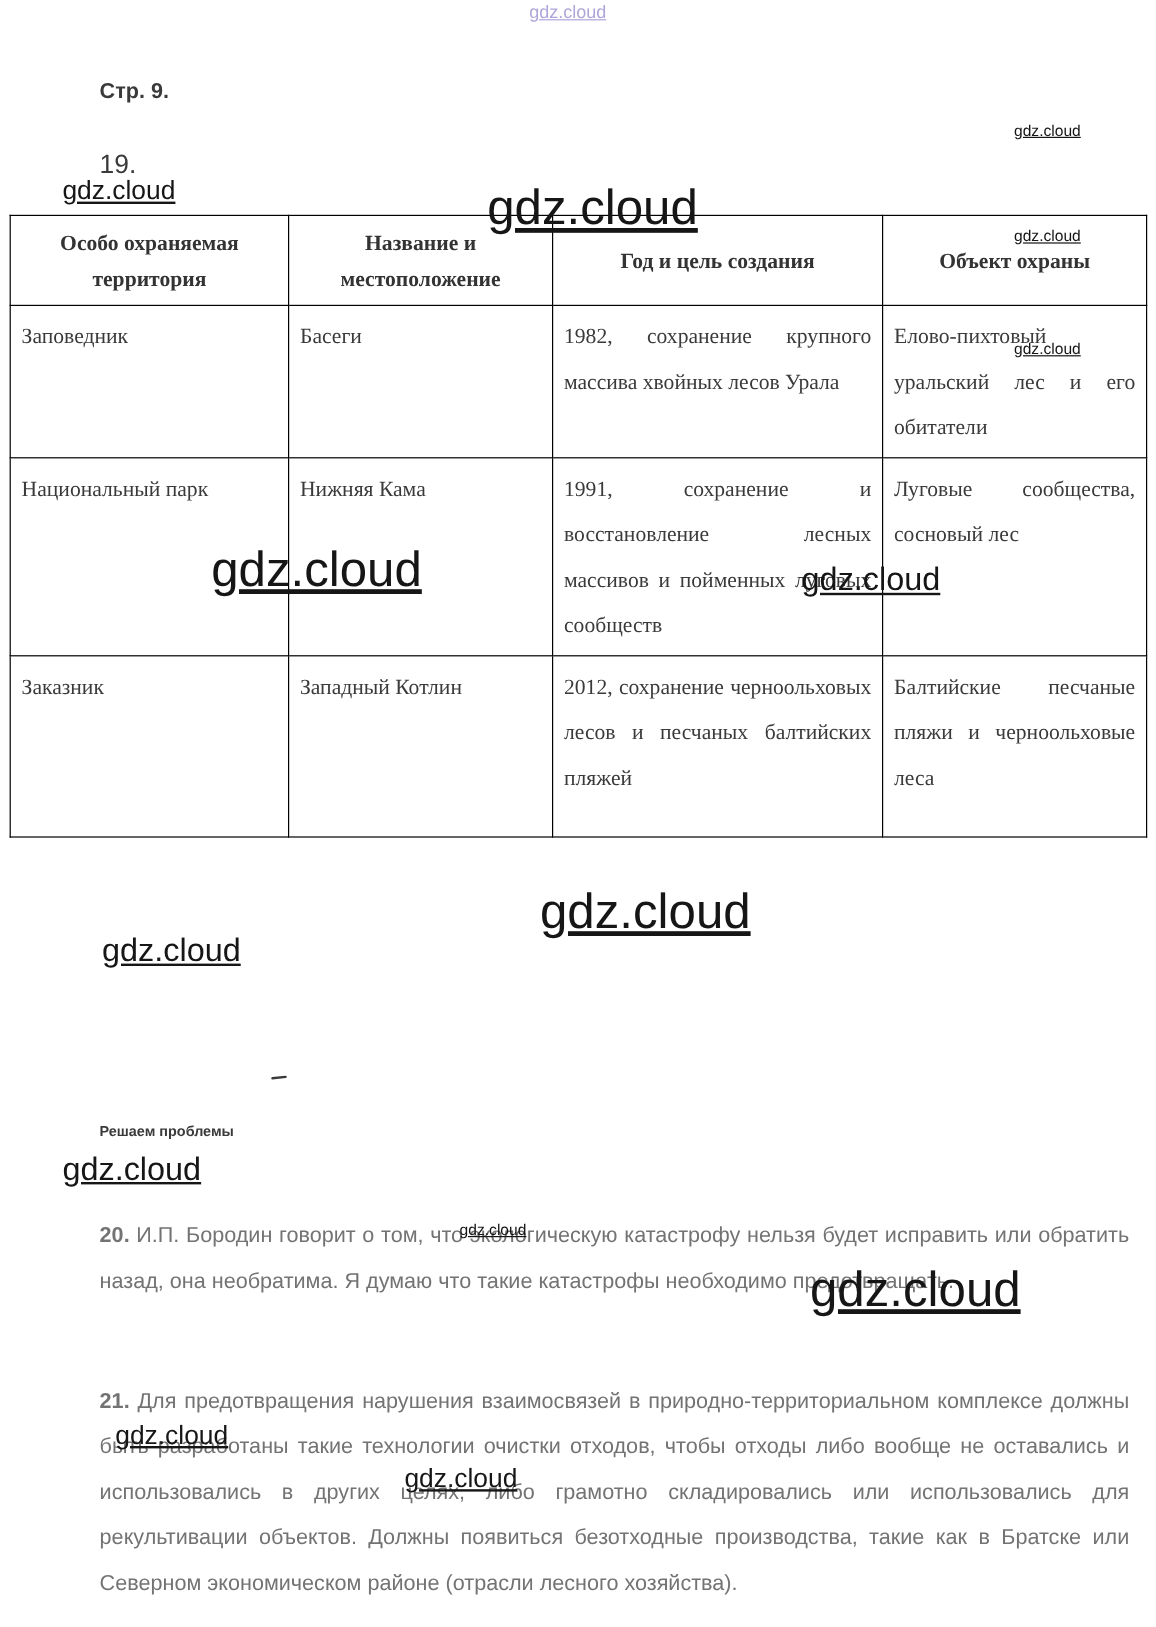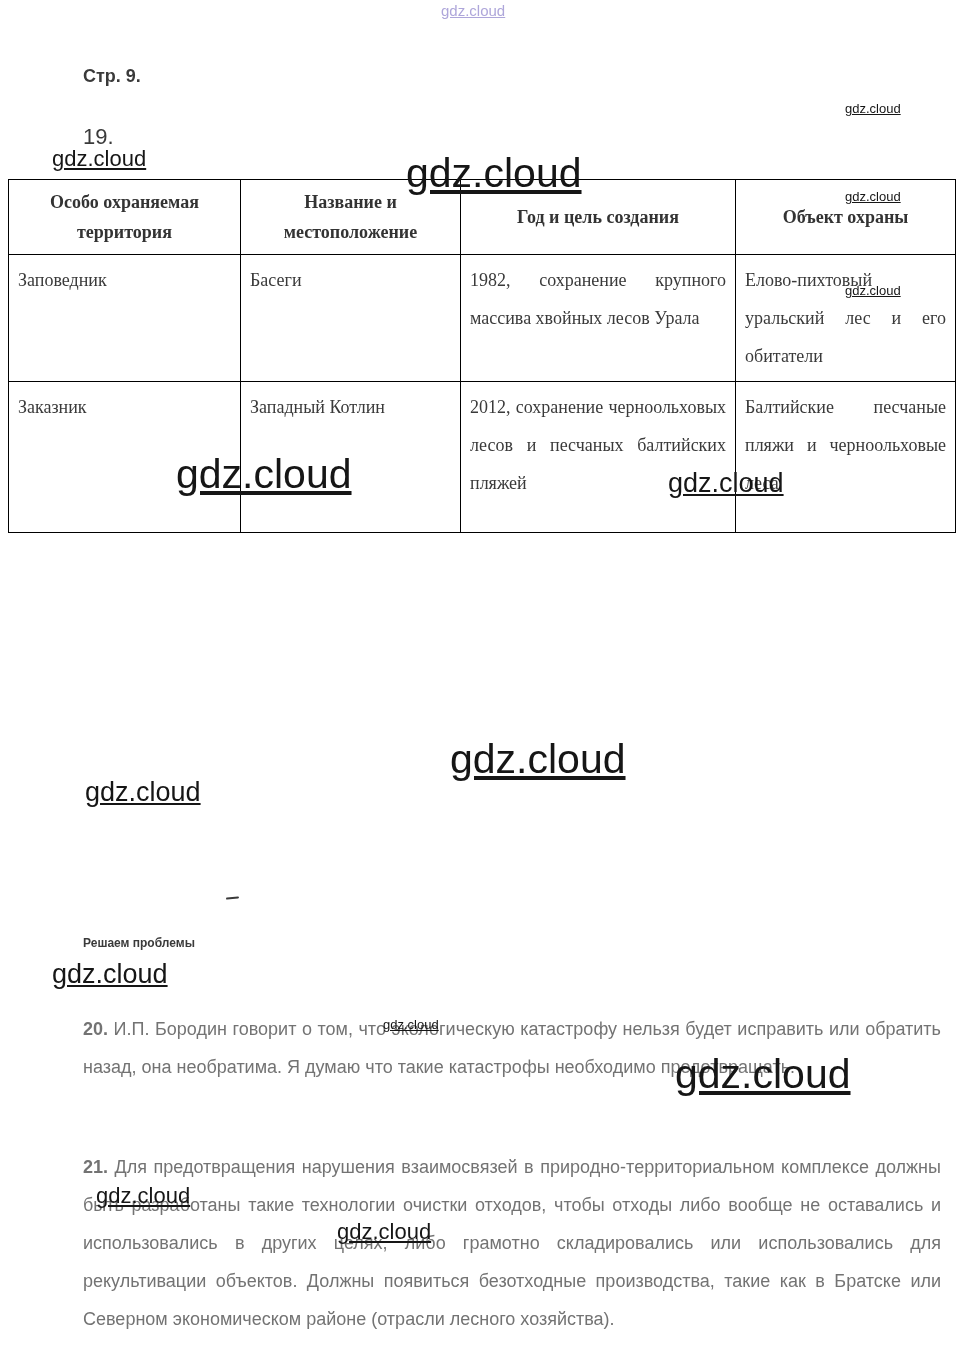--- a/index.html
+++ b/index.html
@@ -149,20 +149,26 @@
         <th>Объект охраны</th>
       </tr>
     </thead>
     <tbody>
       <tr class="r1">
         <td>Заповедник</td>
         <td>Басеги</td>
         <td class="just">1982, сохранение крупного массива хвойных лесов Урала</td>
         <td class="just">Елово-пихтовый уральский лес и его обитатели</td>
       </tr>
+      <tr class="r2">
+        <td>Национальный парк</td>
+        <td>Нижняя Кама</td>
+        <td class="just">1991, сохранение и восстановление лесных массивов и пойменных луговых сообществ</td>
+        <td class="just">Луговые сообщества, сосновый лес</td>
+      </tr>
       <tr class="r3">
         <td>Заказник</td>
         <td>Западный Котлин</td>
         <td class="just">2012, сохранение черноольховых лесов и песчаных балтийских пляжей</td>
         <td class="just">Балтийские песчаные пляжи и черноольховые леса</td>
       </tr>
     </tbody>
   </table>
 
   <div class="stray-mark"></div>

